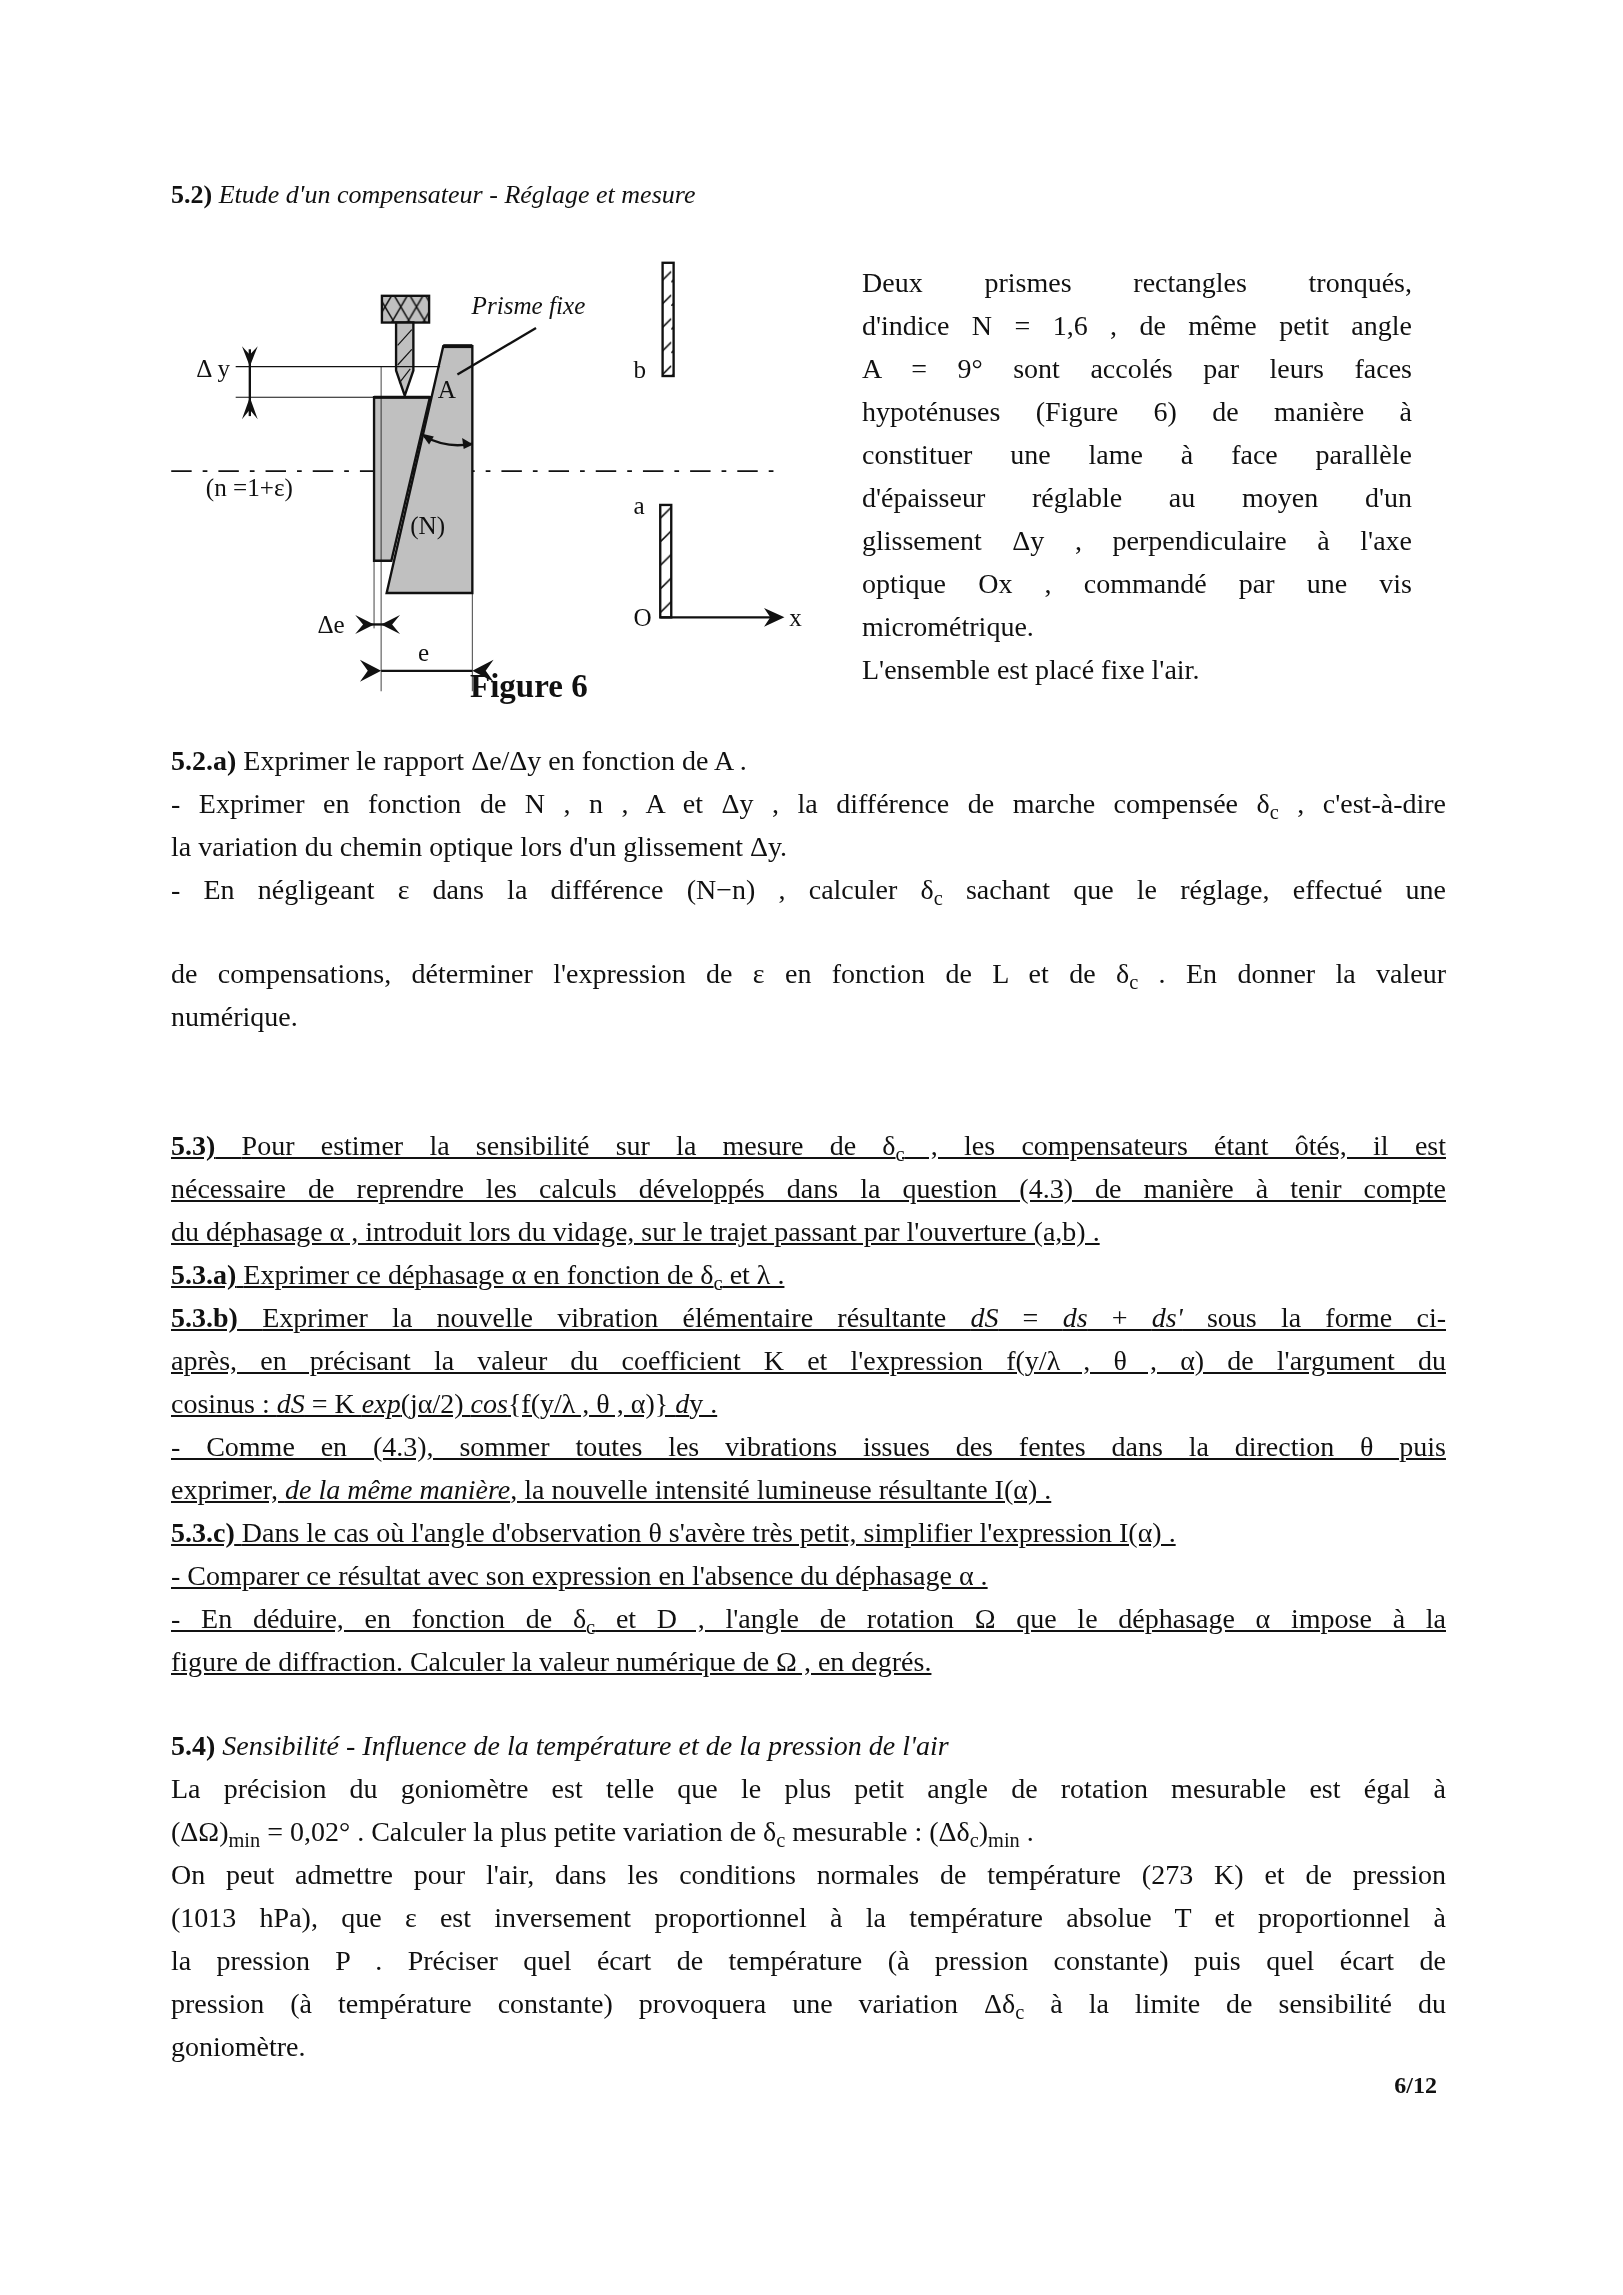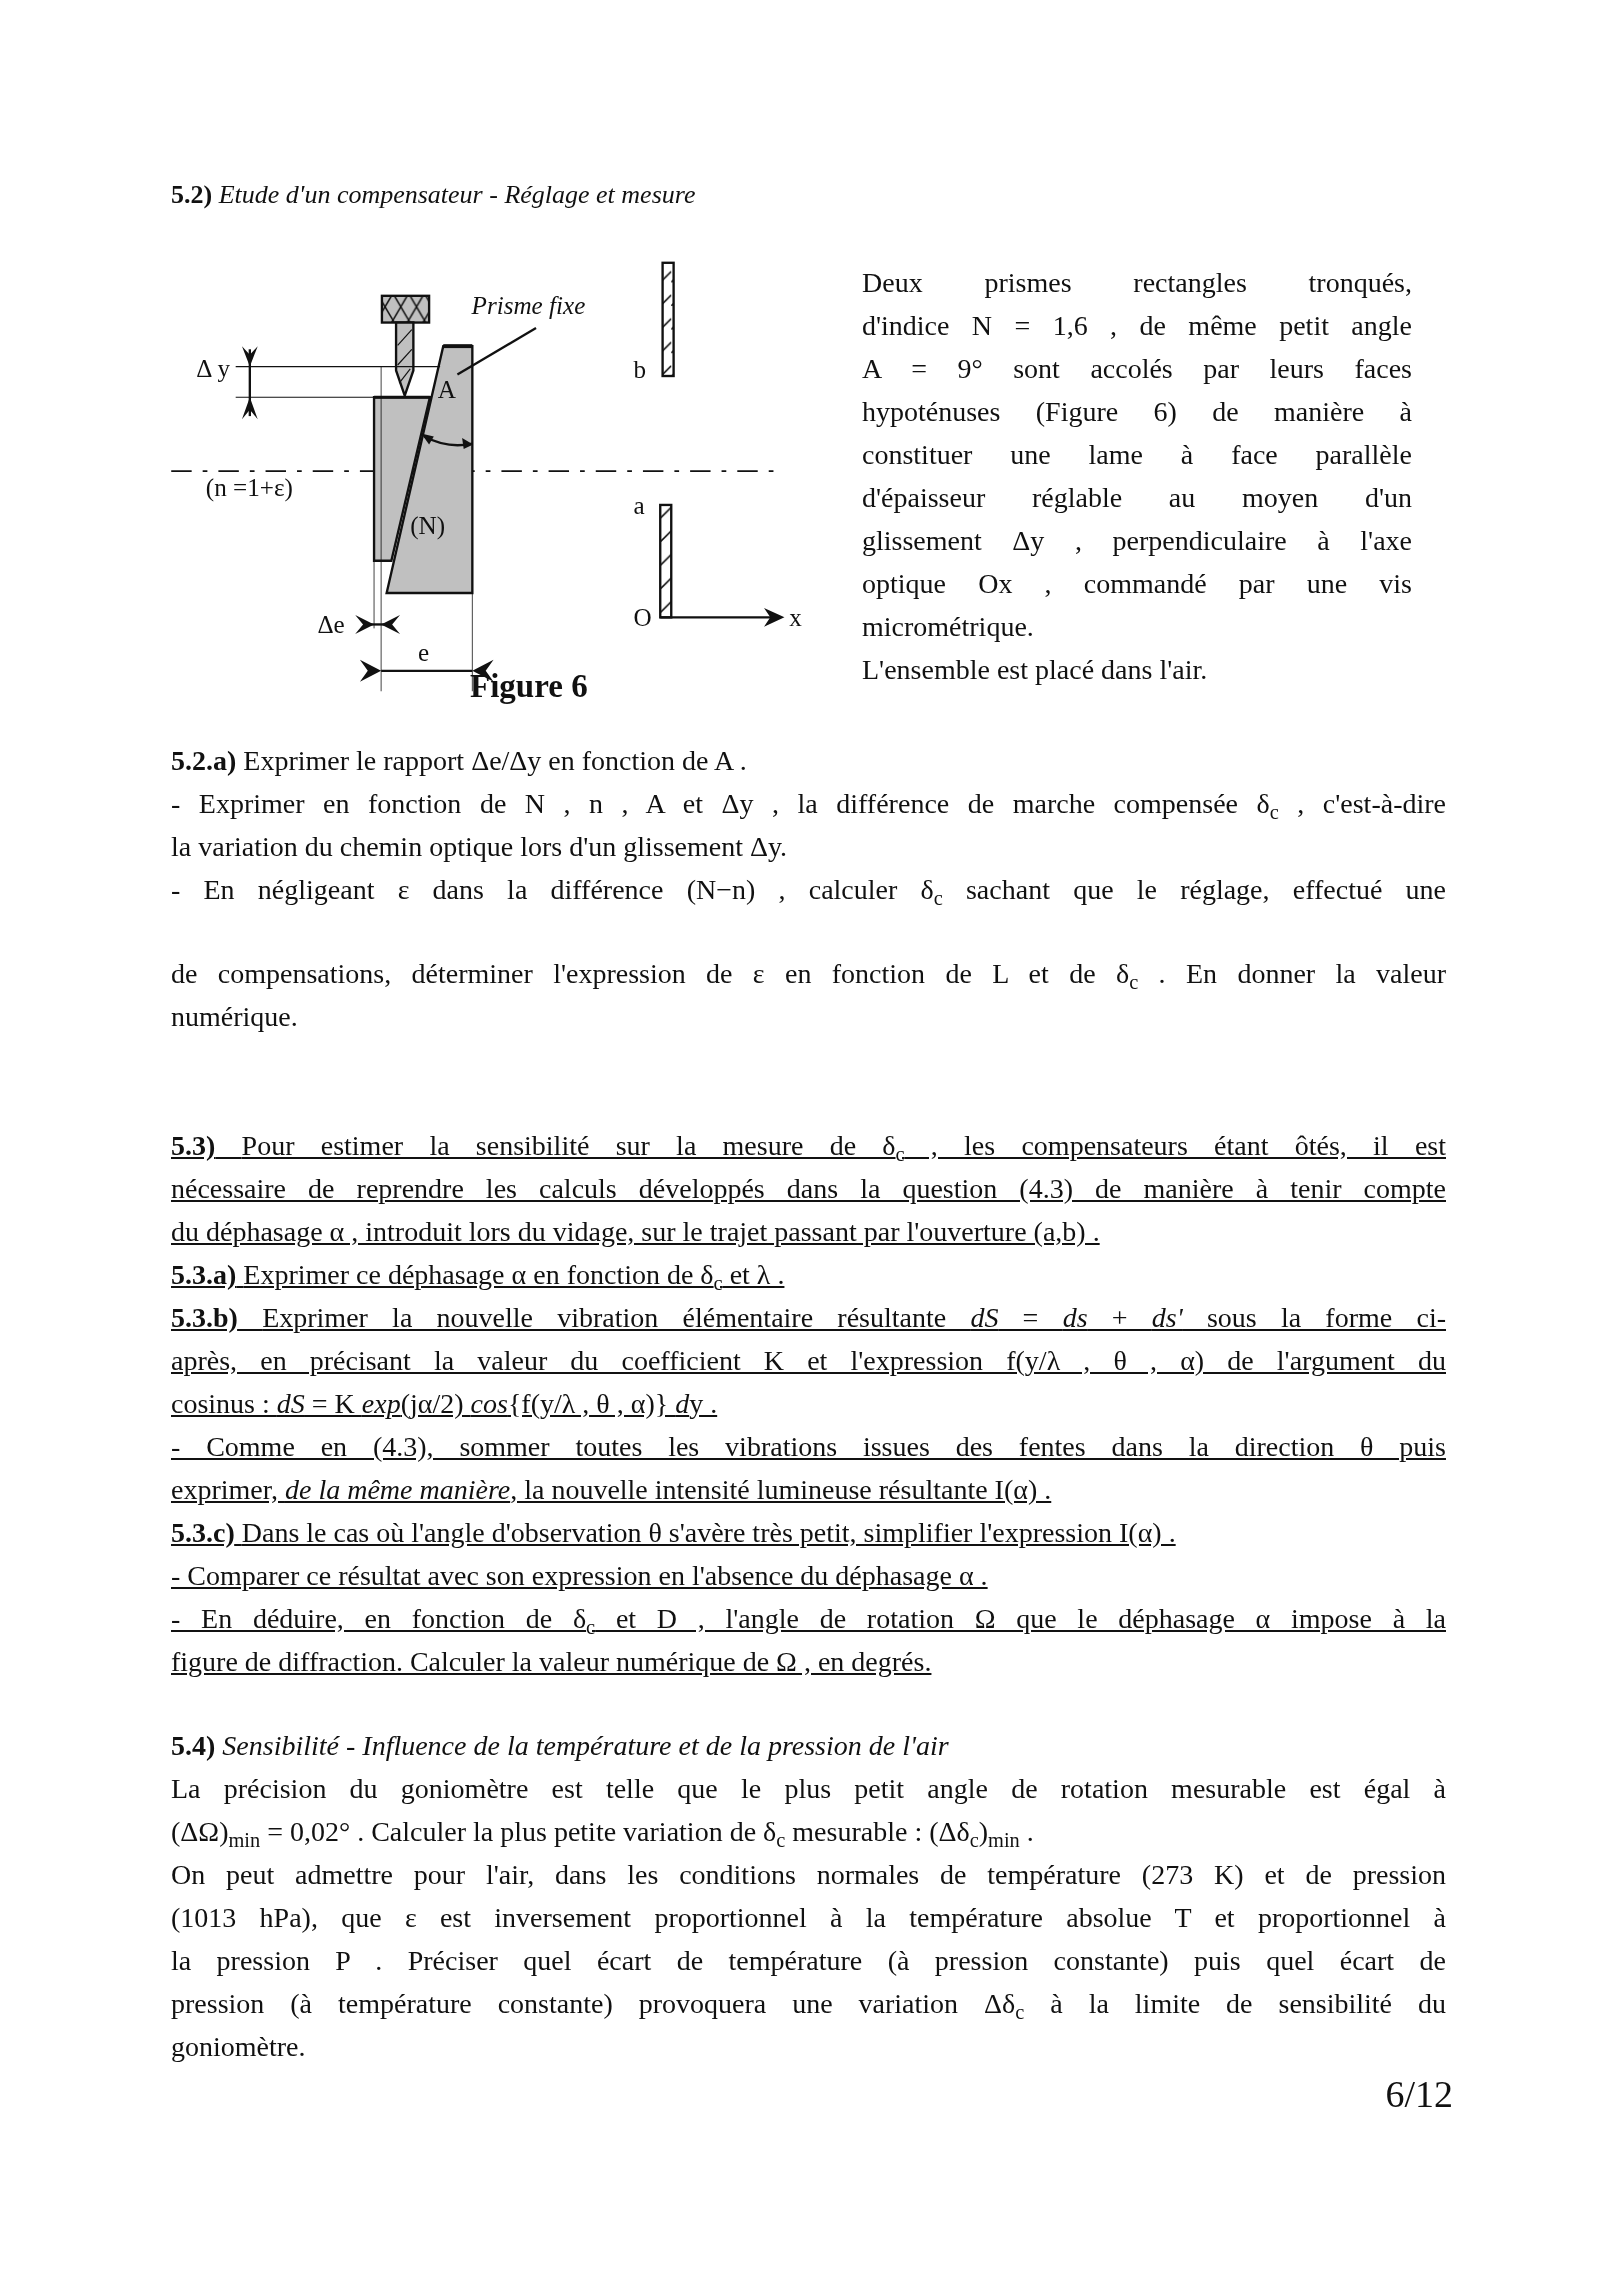--- a/index.html
+++ b/index.html
@@ -10,21 +10,21 @@
   .just { text-align: justify; text-align-last: justify; white-space: normal; }
   b, .b { font-weight: bold; }
   i, .i { font-style: italic; }
   sub { font-size: 20.4px; vertical-align: -6.3px; line-height: 0; }
   .u { text-decoration: underline; }
   #heading { position: absolute; left: 171px; top: 174px; font-size: 26px; line-height: 42px; white-space: nowrap; }
   #intro { position: absolute; left: 862px; top: 261px; width: 550px; font-size: 28px; line-height: 43px; }
   #intro .line { white-space: normal; }
   #figure { position: absolute; left: 157px; top: 251px; width: 692px; height: 456px; }
   #fig-caption { position: absolute; left: 470px; top: 668px; font-size: 33px; font-weight: bold; white-space: nowrap; }
-  #pagenum { position: absolute; right: 171px; top: 2072px; font-size: 38px; font-weight: normal; }
+  #pagenum { position: absolute; right: 187px; top: 2072px; font-size: 24px; font-weight: bold; }
   .svgtxt { font-family: "Liberation Serif", "DejaVu Serif", serif; font-size: 32px; fill: #111; }
 </style>
 </head>
 <body>
 
 <div id="heading">
   <b>5.2)</b>
   <i>Etude d'un compensateur - Réglage et mesure</i>
 </div>
 
@@ -116,21 +116,21 @@
 <div id="intro">
   <span class="line just">Deux prismes rectangles tronqués,</span>
   <span class="line just">d'indice N = 1,6 , de même petit angle</span>
   <span class="line just">A = 9° sont accolés par leurs faces</span>
   <span class="line just">hypoténuses (Figure 6) de manière à</span>
   <span class="line just">constituer une lame à face parallèle</span>
   <span class="line just">d'épaisseur réglable au moyen d'un</span>
   <span class="line just">glissement Δy , perpendiculaire à l'axe</span>
   <span class="line just">optique Ox , commandé par une vis</span>
   <span class="line">micrométrique.</span>
-  <span class="line">L'ensemble est placé dans l'air.</span>
+  <span class="line">L'ensemble est placé fixe l'air.</span>
 </div>
 
 <div class="blk" style="top:739px;">
   <span class="line"><b>5.2.a)</b> <span>Exprimer le rapport Δe/Δy en fonction de A .</span></span>
   <span class="line just"><span>- Exprimer en fonction de N , n , A et Δy , la différence de marche compensée δ</span><sub>c</sub><span> , c'est-à-dire</span></span>
   <span class="line">la variation du chemin optique lors d'un glissement Δy.</span>
   <span class="line just"><span>- En négligeant ε dans la différence (N−n) , calculer δ</span><sub>c</sub><span> sachant que le réglage, effectué une</span></span>
 </div>
 
 <div class="blk" style="top:952px;">

